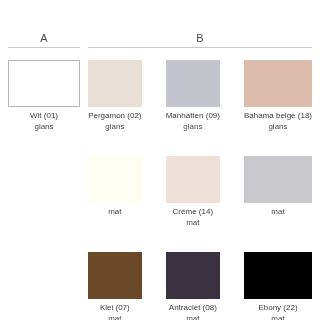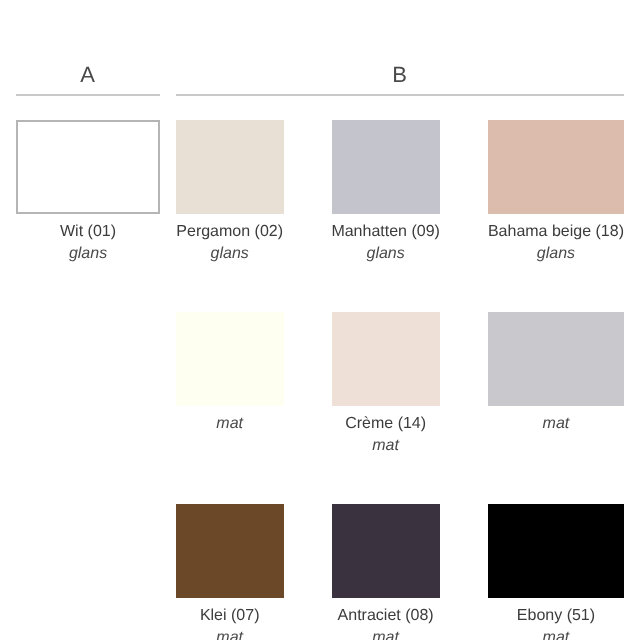--- a/index.html
+++ b/index.html
@@ -91,21 +91,20 @@
   }
   .cap-name {
     display: block;
     font-size: 8px;
     color: #3c3c3c;
     white-space: nowrap;
   }
   .cap-finish {
     display: block;
     font-size: 8px;
-    font-style: italic;
     color: #4a4a4a;
   }
 </style>
 </head>
 <body>
 
 <div class="sheet">
 
   <div class="groups">
     <div class="group-head a">
@@ -191,21 +190,21 @@
           <div class="chip" style="background-color: rgb(59, 50, 64);"></div>
           <div class="cap">
             <span class="cap-name">Antraciet (08)</span>
             <span class="cap-finish">mat</span>
           </div>
         </div>
 
         <div class="cell">
           <div class="chip" style="background-color: rgb(0, 0, 0);"></div>
           <div class="cap">
-            <span class="cap-name">Ebony (51)</span>
+            <span class="cap-name">Ebony (22)</span>
             <span class="cap-finish">mat</span>
           </div>
         </div>
 
       </div>
     </div>
 
   </div>
 </div>
 

